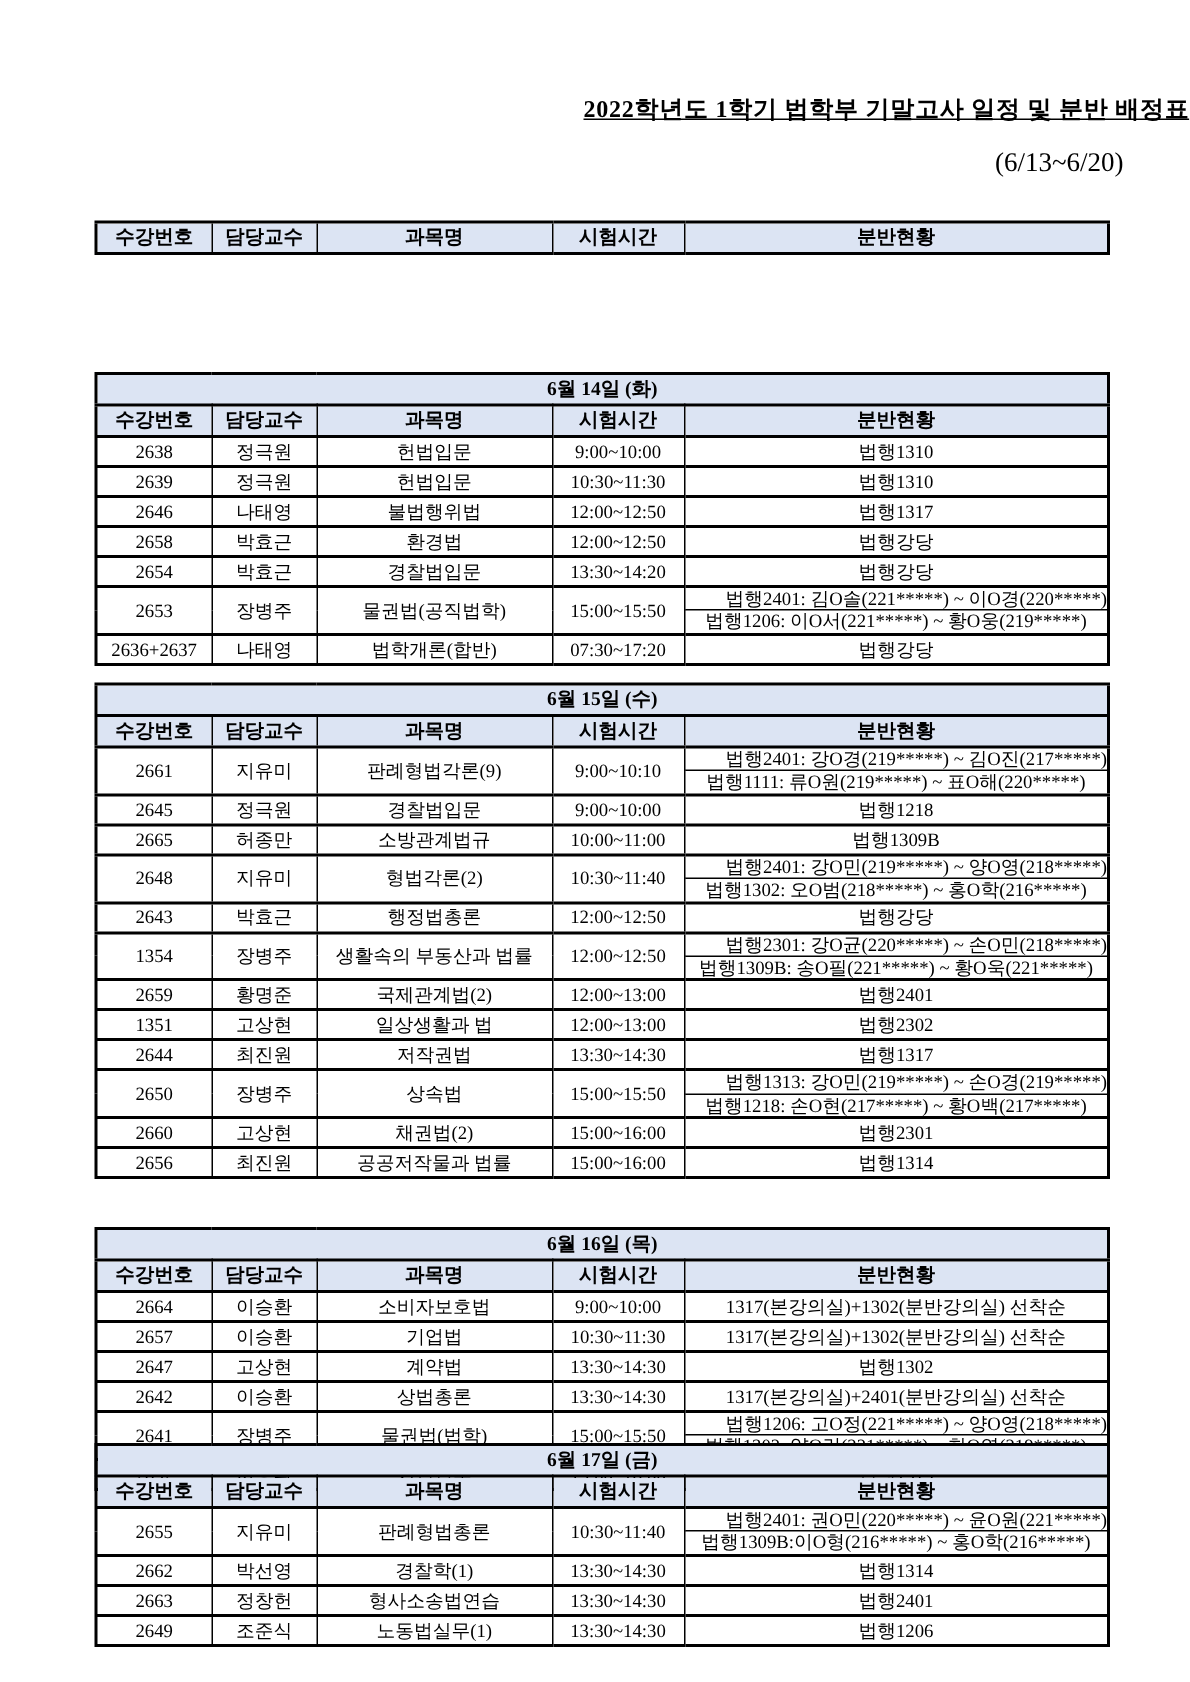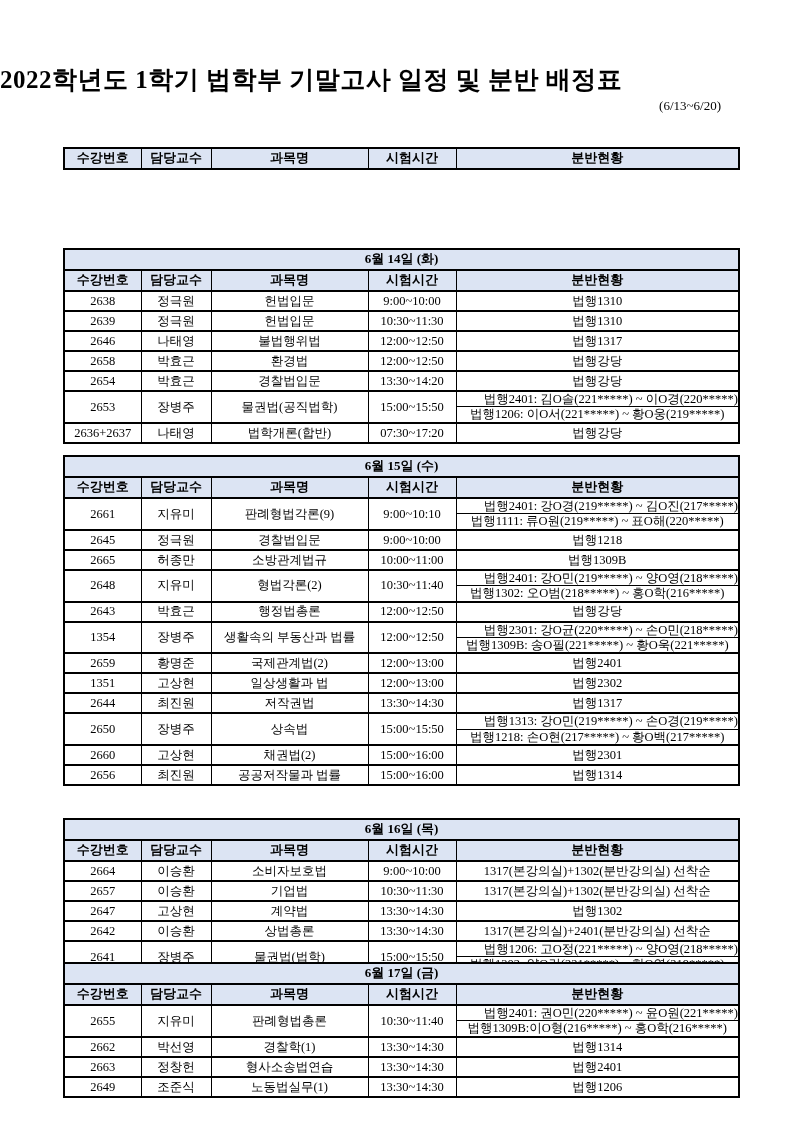--- a/index.html
+++ b/index.html
@@ -6,25 +6,25 @@
   .page{
     position:relative;
     width:793px;height:1121px;
     background:#ffffff;
     font-family:"Liberation Serif","DejaVu Serif",serif;
     color:#000;
     overflow:hidden;
   }
   .title{
     position:absolute;top:63px;left:0;width:100%;
-    text-align:left;font-size:25px;font-weight:bold;letter-spacing:0.5px;
+    text-align:right;font-size:16px;font-weight:bold;letter-spacing:0.5px;text-decoration:underline;
   }
   .subtitle{
-    position:absolute;top:98px;right:72px;
-    font-size:13px;
+    position:absolute;top:98px;right:44px;
+    font-size:18px;
   }
   table.exam{
     position:absolute;left:63px;width:675px;
     border-collapse:collapse;table-layout:fixed;
     border:2px solid #000;
   }
   table.exam td{
     border:1px solid #000;
     border-top-width:2px;border-bottom-width:2px;
     text-align:center;vertical-align:middle;

